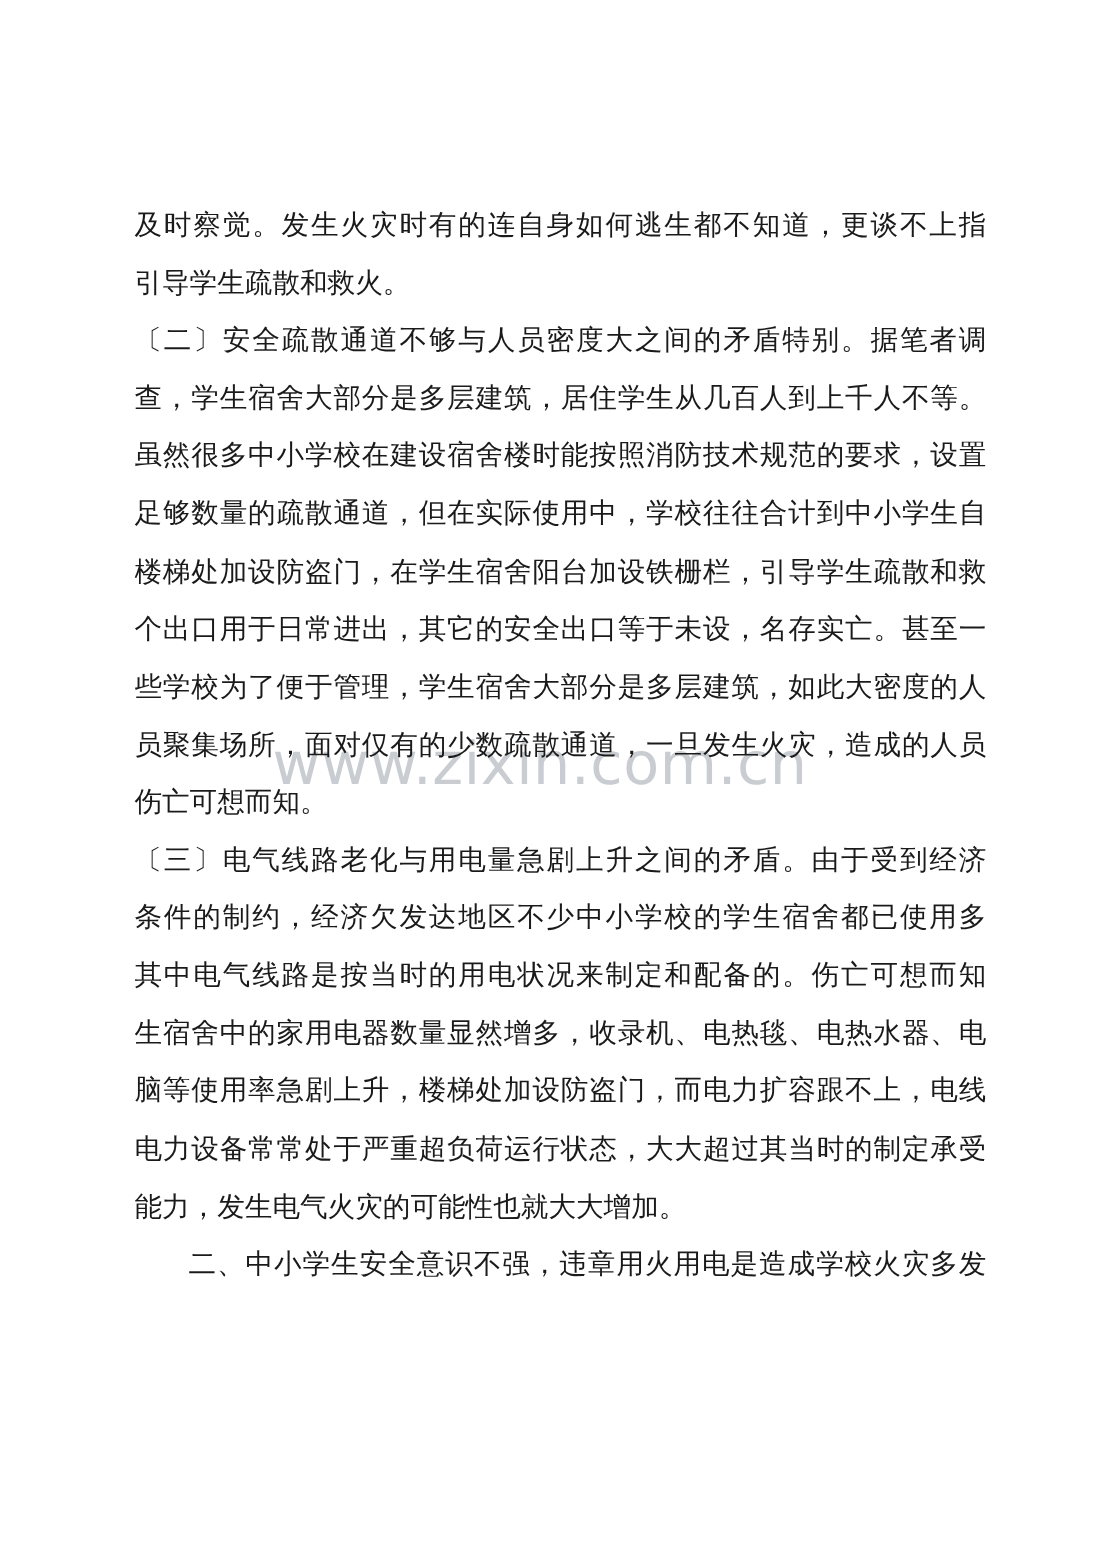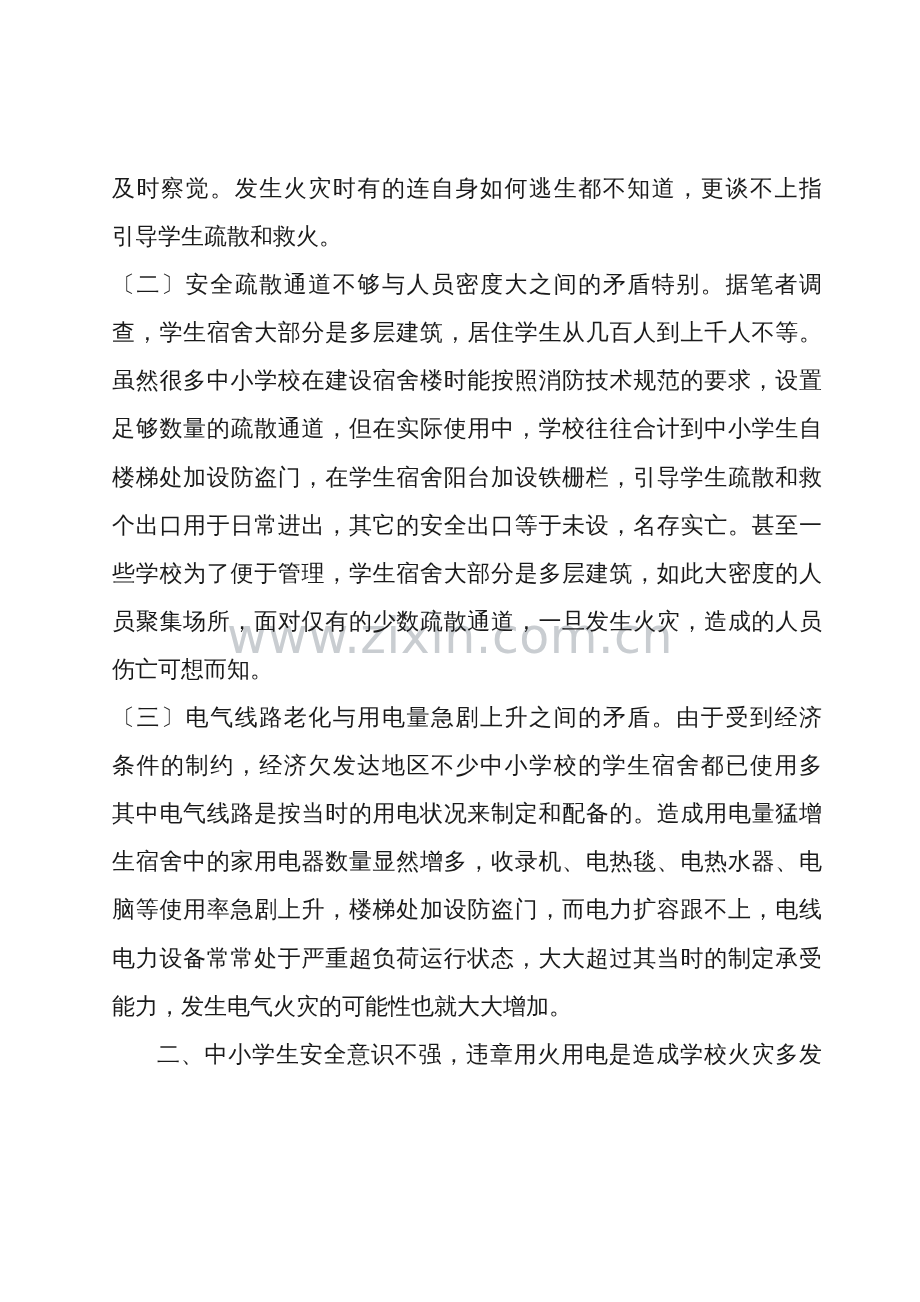--- a/index.html
+++ b/index.html
@@ -72,21 +72,21 @@
       <span class="line">楼梯处加设防盗门，在学生宿舍阳台加设铁栅栏，引导学生疏散和救火</span>
       <span class="line">个出口用于日常进出，其它的安全出口等于未设，名存实亡。甚至一</span>
       <span class="line">些学校为了便于管理，学生宿舍大部分是多层建筑，如此大密度的人</span>
       <span class="line">员聚集场所，面对仅有的少数疏散通道，一旦发生火灾，造成的人员</span>
       <span class="line end">伤亡可想而知。</span>
     </div>
 
     <div class="para">
       <span class="line">〔三〕电气线路老化与用电量急剧上升之间的矛盾。由于受到经济</span>
       <span class="line">条件的制约，经济欠发达地区不少中小学校的学生宿舍都已使用多年，</span>
-      <span class="line">其中电气线路是按当时的用电状况来制定和配备的。造成用电量猛增</span>
+      <span class="line">其中电气线路是按当时的用电状况来制定和配备的。伤亡可想而知</span>
       <span class="line">生宿舍中的家用电器数量显然增多，收录机、电热毯、电热水器、电</span>
       <span class="line">脑等使用率急剧上升，楼梯处加设防盗门，而电力扩容跟不上，电线和</span>
       <span class="line">电力设备常常处于严重超负荷运行状态，大大超过其当时的制定承受</span>
       <span class="line end">能力，发生电气火灾的可能性也就大大增加。</span>
     </div>
 
     <div class="para">
       <span class="line indent2">二、中小学生安全意识不强，违章用火用电是造成学校火灾多发</span>
     </div>
 

